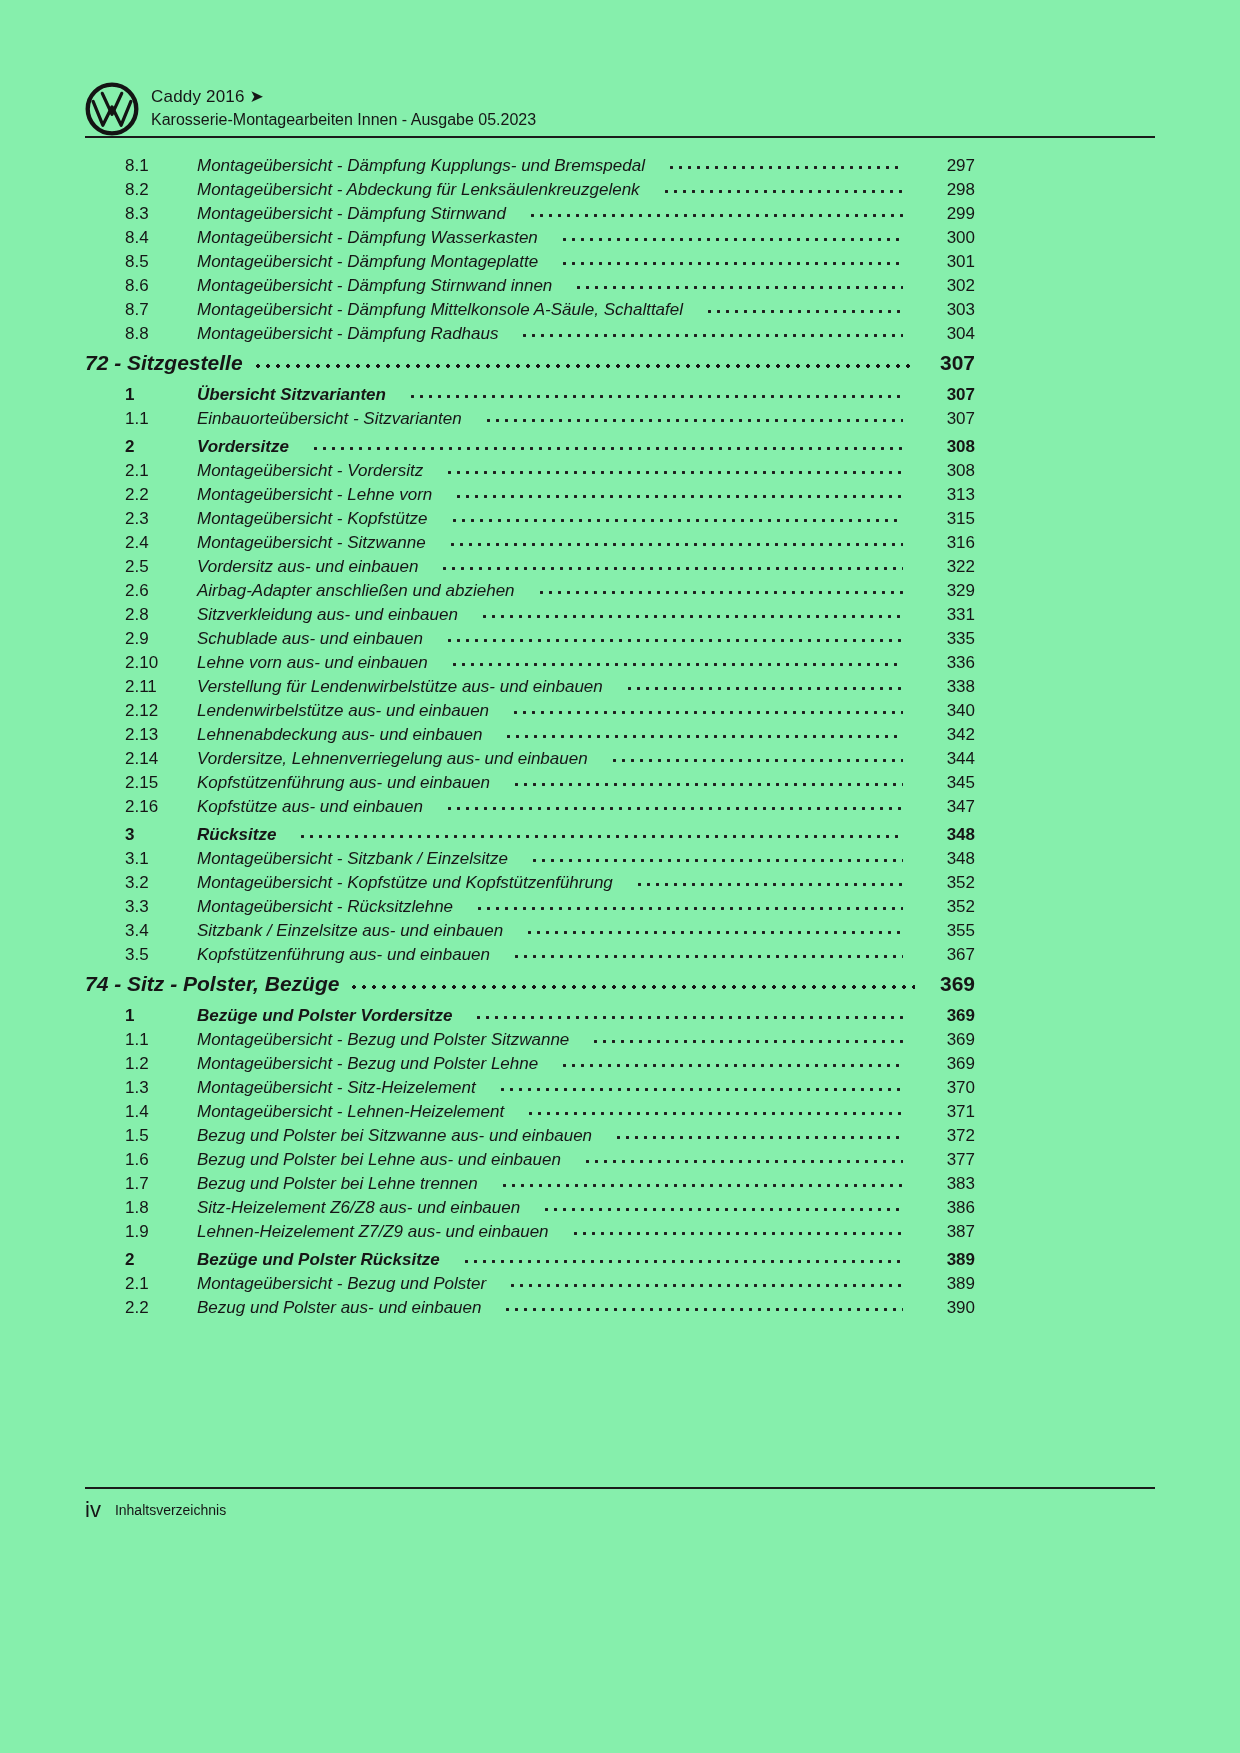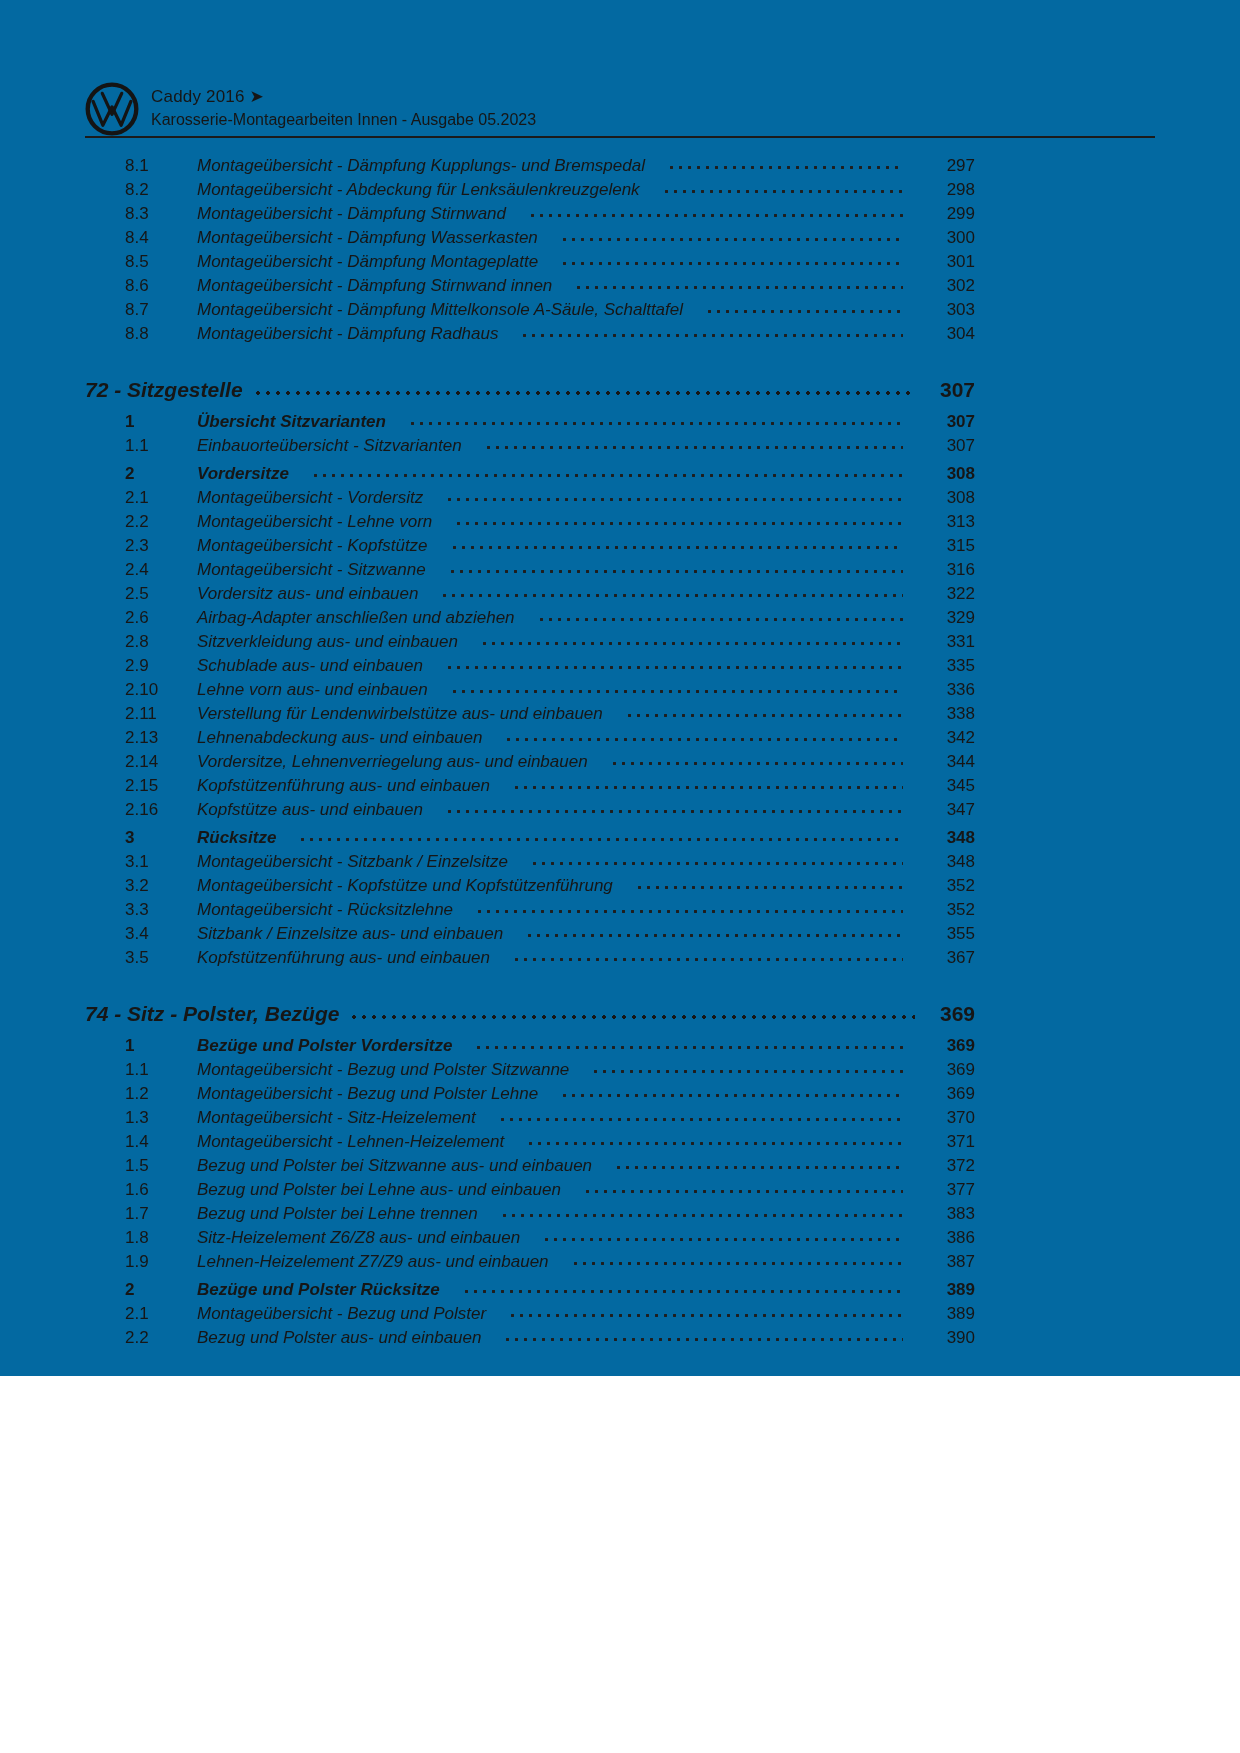--- a/index.html
+++ b/index.html
@@ -1,21 +1,21 @@
 <!DOCTYPE html>
 <html><head>
 <meta charset="utf-8">
 <style>
   * { margin: 0; padding: 0; box-sizing: border-box; }
   html, body { background: #ffffff; }
   .page {
     position: relative;
     width: 1240px;
-    height: 1376px;
-    background: #0369a1;
+    height: 1753px;
+    background: #86efac;
     font-family: "Liberation Sans", sans-serif;
     color: #161616;
     overflow: hidden;
   }
 
   
   .header { position: absolute; left: 85px; top: 84px; right: 85px; }
   .header-inner { display: flex; align-items: flex-start; }
   .logo { width: 54px; height: 54px; flex: 0 0 54px; margin-top: -2px; }
   .header-text { margin-left: 12px; padding-top: 2px; }
@@ -53,21 +53,21 @@
     background-position: left bottom 6px;
     min-width: 12px;
   }
   .toc-row .page-num { flex: 0 0 52px; text-align: right; }
 
   .toc-row.sub, .toc-row.section { padding-left: 40px; gap: 12px; }
   .toc-row.section { font-weight: 700; margin-top: 4px; height: 24px; }
 
   .toc-row.chapter {
     padding-left: 0;
-    margin-top: 28px;
+    margin-top: 1px;
     margin-bottom: 4px;
     height: 32px;
     line-height: 32px;
     font-size: 21px;
     font-weight: 700;
   }
   .toc-row.chapter .dots {
     background-image: radial-gradient(circle, #161616 1.7px, transparent 1.9px);
     background-size: 10px 10px;
     background-position: left bottom 8px;
@@ -231,20 +231,26 @@
     <span class="dots"></span>
     <span class="page-num">336</span>
   </div>
       <div class="toc-row sub">
     <span class="num">2.11</span>
     <span class="title">Verstellung für Lendenwirbelstütze aus- und einbauen</span>
     <span class="dots"></span>
     <span class="page-num">338</span>
   </div>
       <div class="toc-row sub">
+    <span class="num">2.12</span>
+    <span class="title">Lendenwirbelstütze aus- und einbauen</span>
+    <span class="dots"></span>
+    <span class="page-num">340</span>
+  </div>
+      <div class="toc-row sub">
     <span class="num">2.13</span>
     <span class="title">Lehnenabdeckung aus- und einbauen</span>
     <span class="dots"></span>
     <span class="page-num">342</span>
   </div>
       <div class="toc-row sub">
     <span class="num">2.14</span>
     <span class="title">Vordersitze, Lehnenverriegelung aus- und einbauen</span>
     <span class="dots"></span>
     <span class="page-num">344</span>

